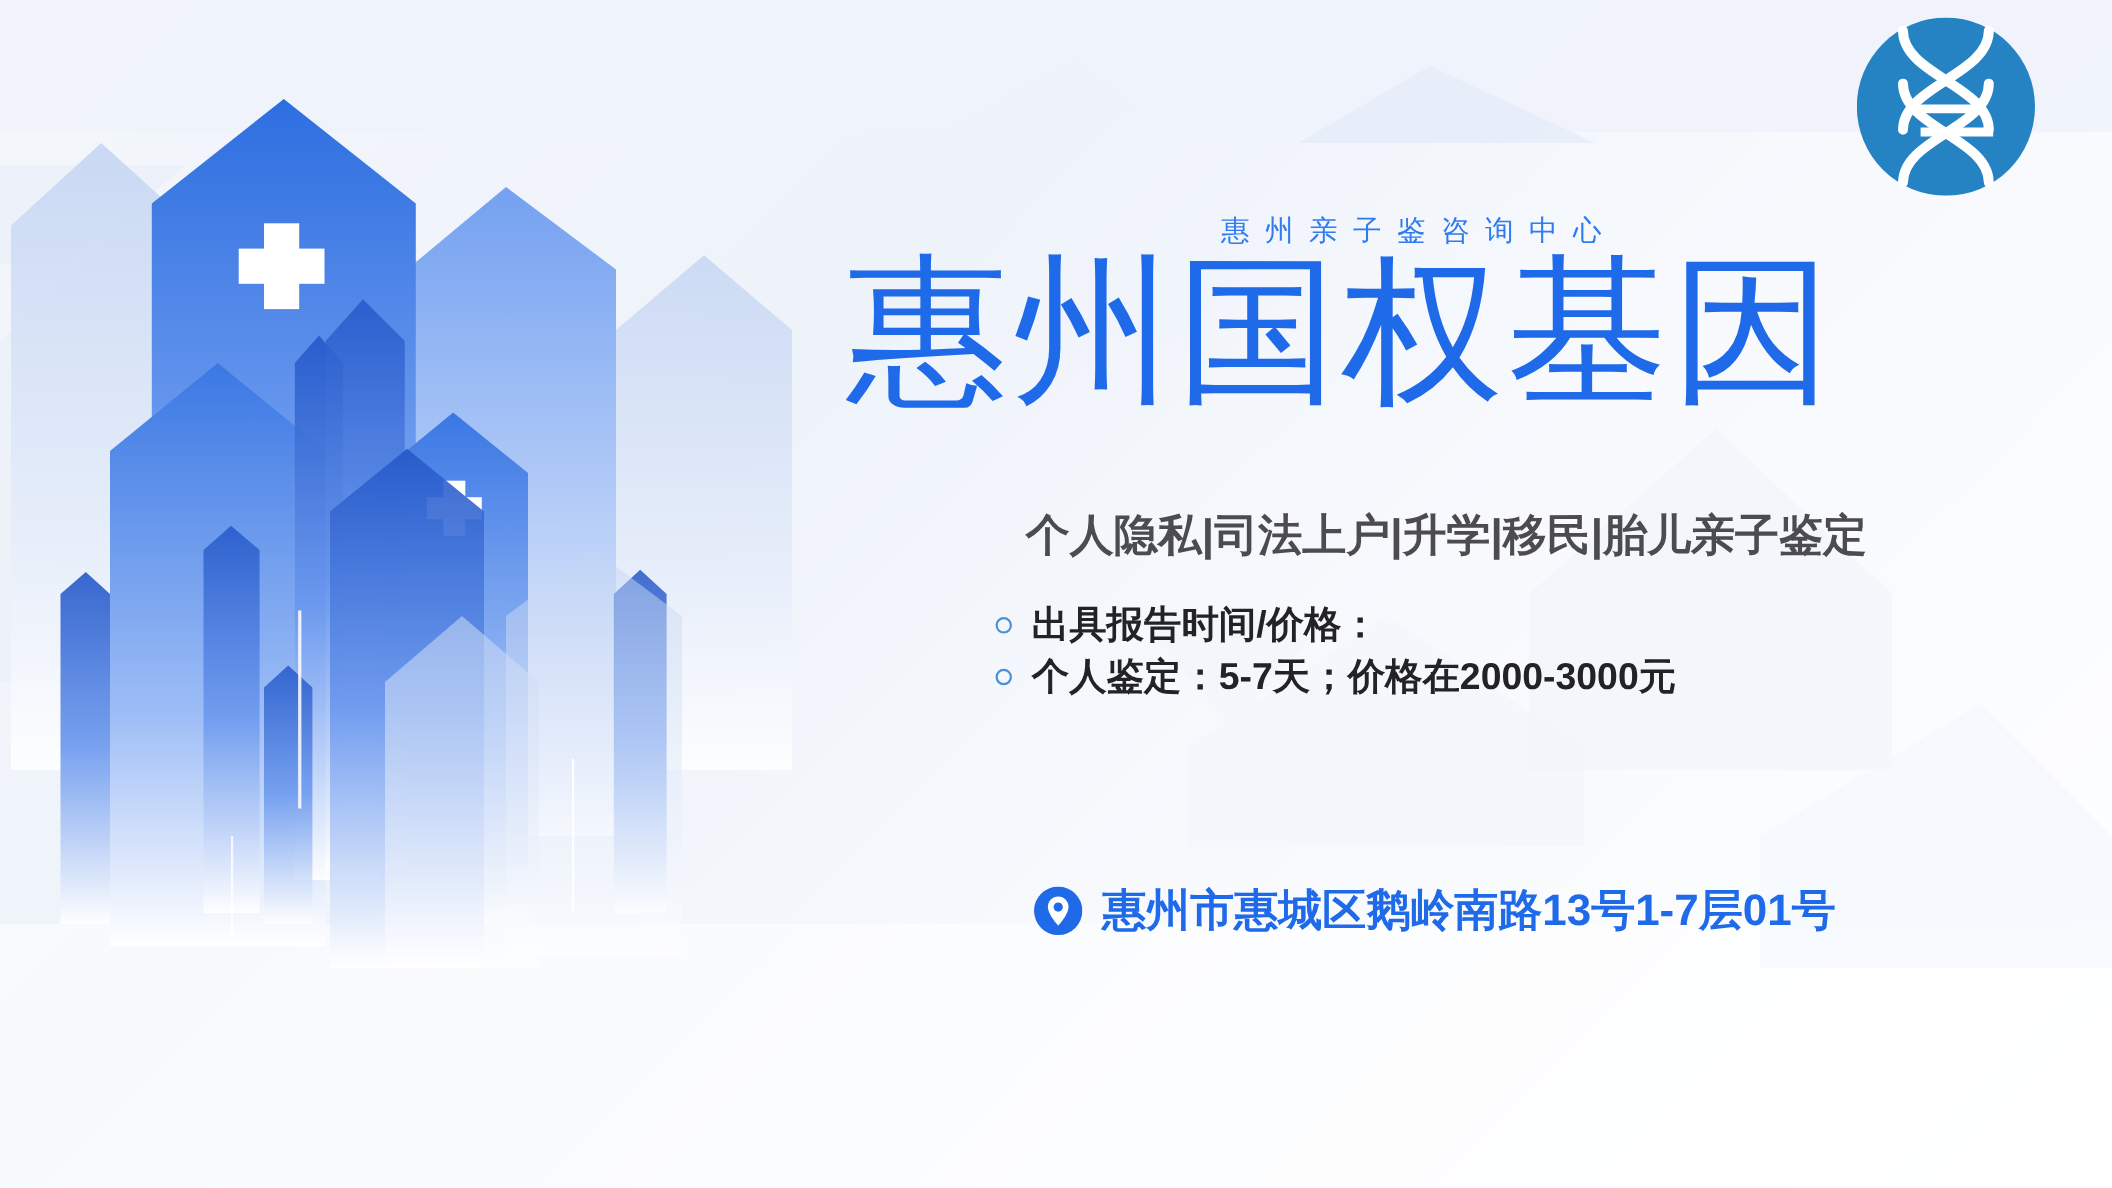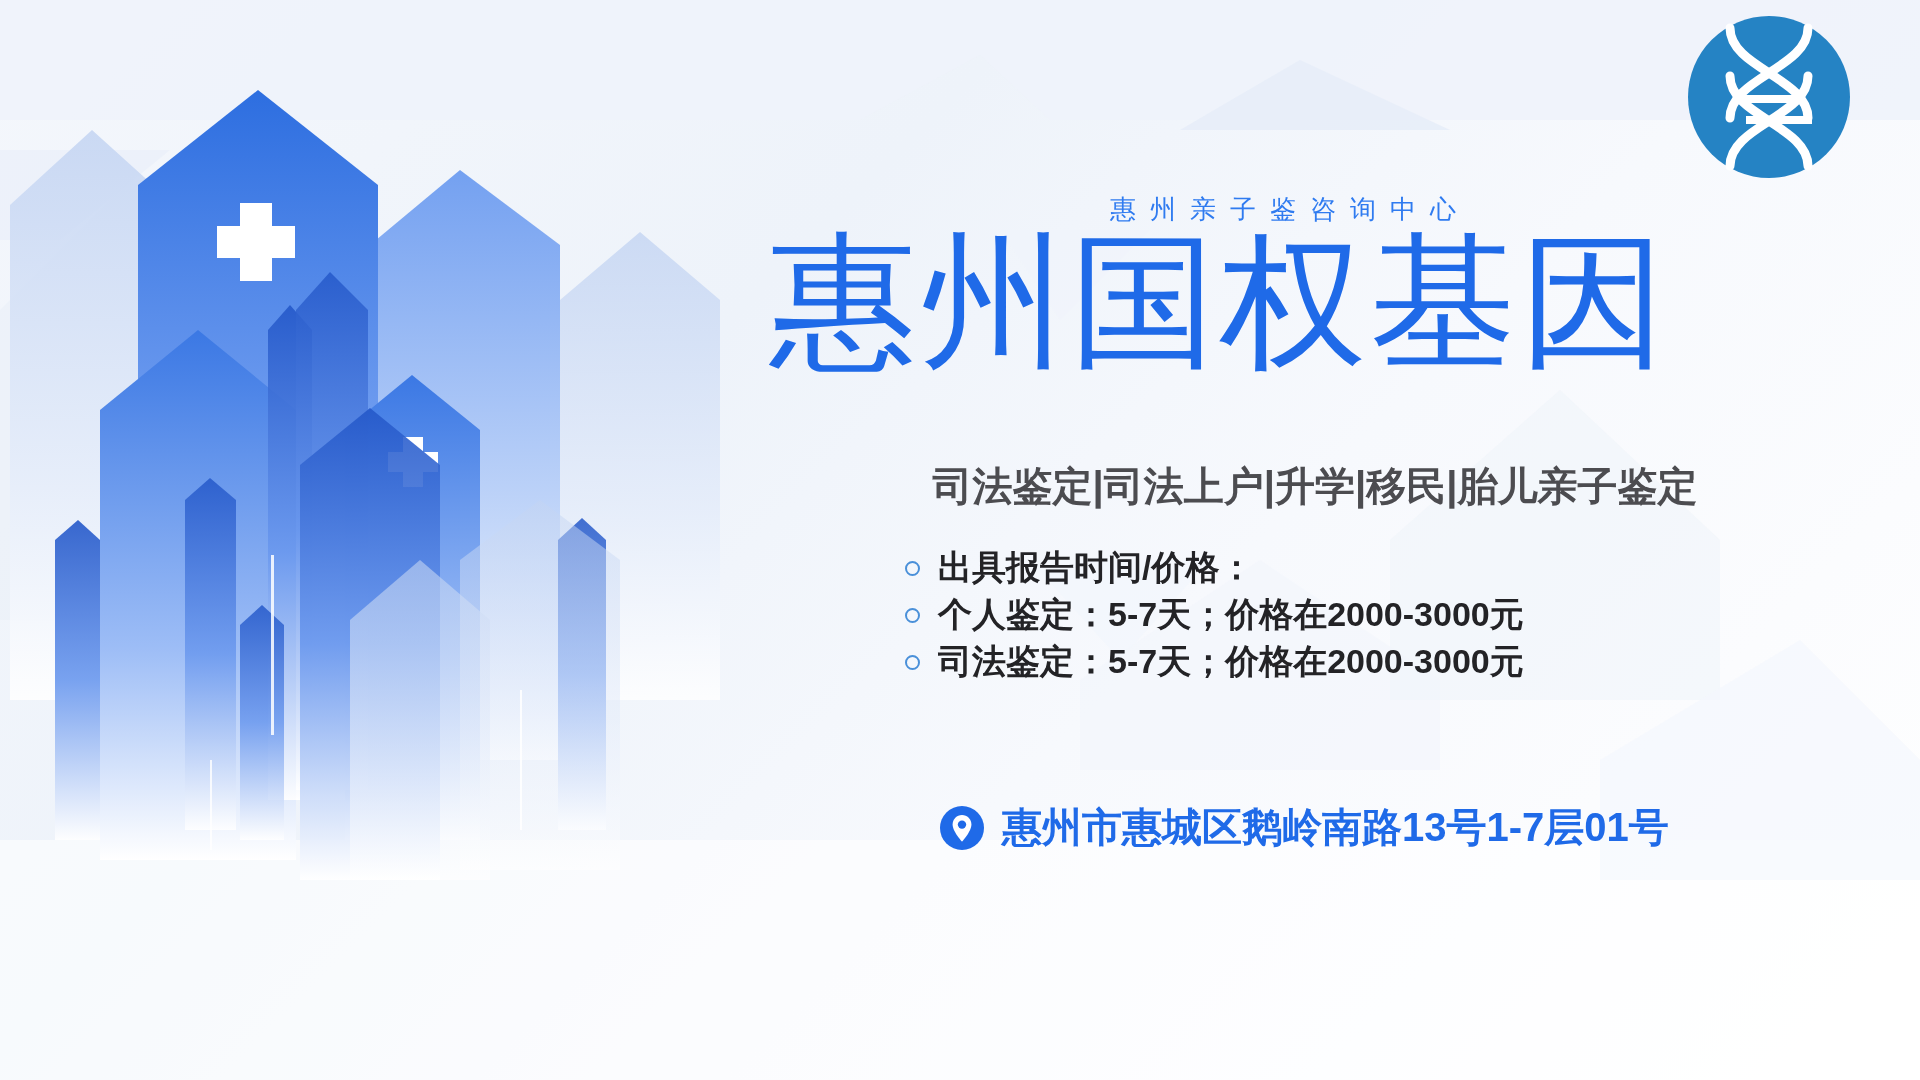--- a/index.html
+++ b/index.html
@@ -242,34 +242,30 @@
       </g>
     </svg>
   </div>
 
   <div class="content">
 
     <div class="eyebrow">惠州亲子鉴咨询中心</div>
 
     <div class="maintitle">惠州国权基因</div>
 
-    <div class="services">司法鉴定|司法上户|升学|移民|胎儿亲子鉴定</div>
+    <div class="services">个人隐私|司法上户|升学|移民|胎儿亲子鉴定</div>
 
     <div class="bullets">
       <div class="bullet-row">
         <span class="bullet-dot"></span>
         <span class="bullet-text">出具报告时间/价格：</span>
       </div>
       <div class="bullet-row">
         <span class="bullet-dot"></span>
         <span class="bullet-text">个人鉴定：5-7天；价格在2000-3000元</span>
-      </div>
-      <div class="bullet-row">
-        <span class="bullet-dot"></span>
-        <span class="bullet-text">司法鉴定：5-7天；价格在2000-3000元</span>
       </div>
     </div>
 
     <div class="address-row">
       <span class="pin">
         <svg width="44" height="44" viewBox="0 0 44 44">
           <circle cx="22" cy="22" r="22" fill="#1f6ae8"></circle>
           <path d="M22 9 C 16.8 9, 12.6 13.2, 12.6 18.4 C 12.6 25.5, 22 35.5, 22 35.5 C 22 35.5, 31.4 25.5, 31.4 18.4 C 31.4 13.2, 27.2 9, 22 9 Z" fill="#ffffff"></path>
           <circle cx="22" cy="18.6" r="4.2" fill="#1f6ae8"></circle>
         </svg>

